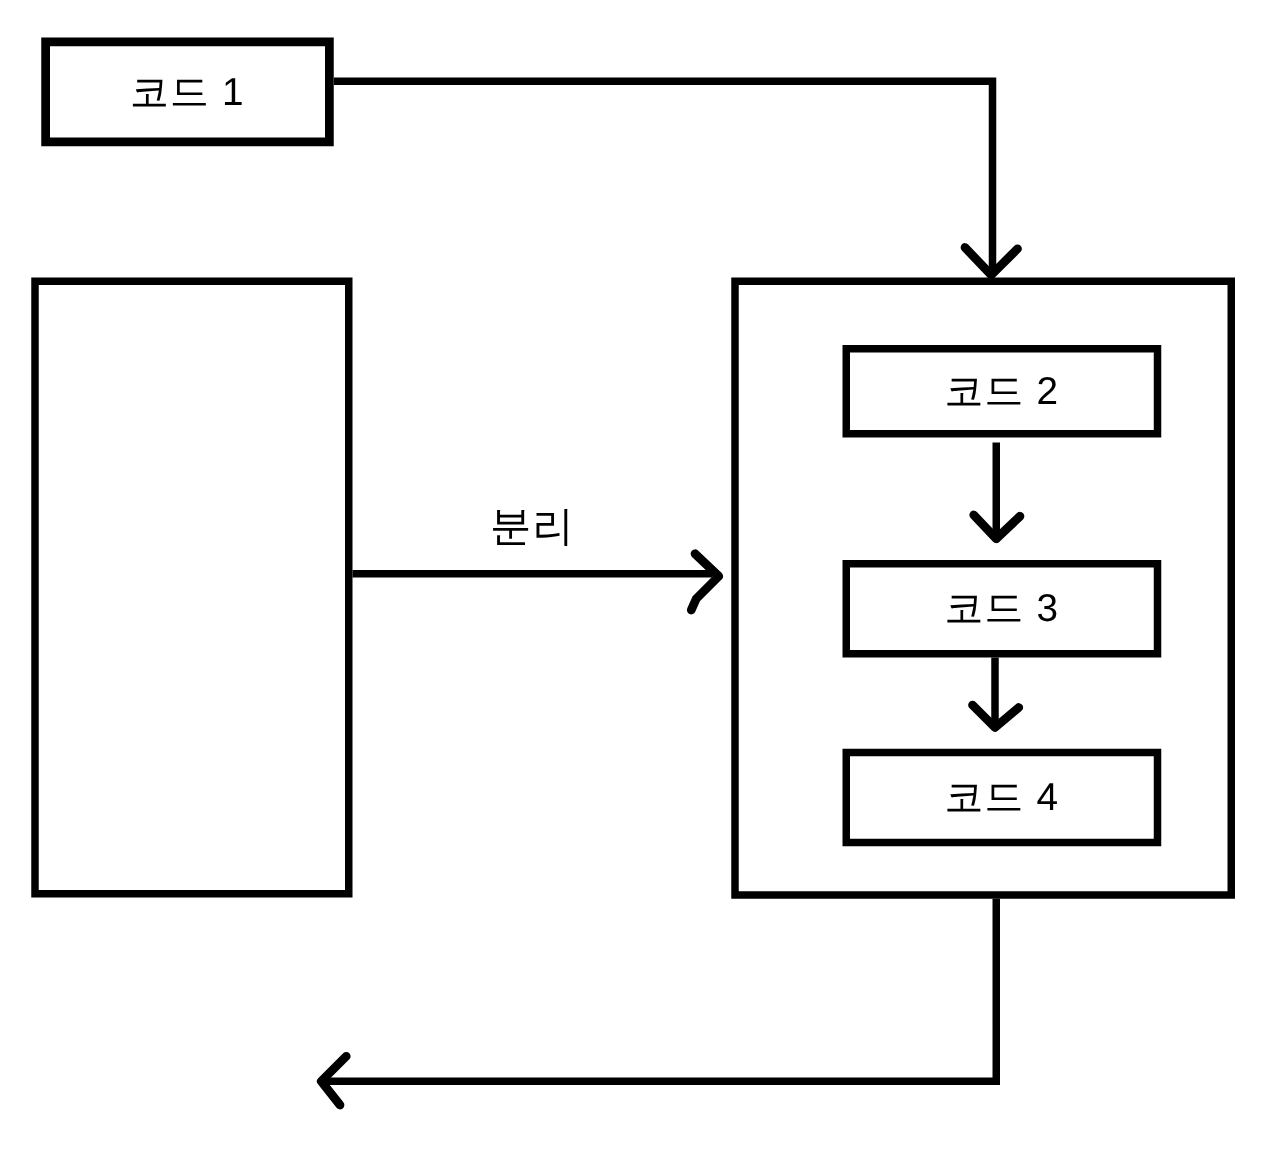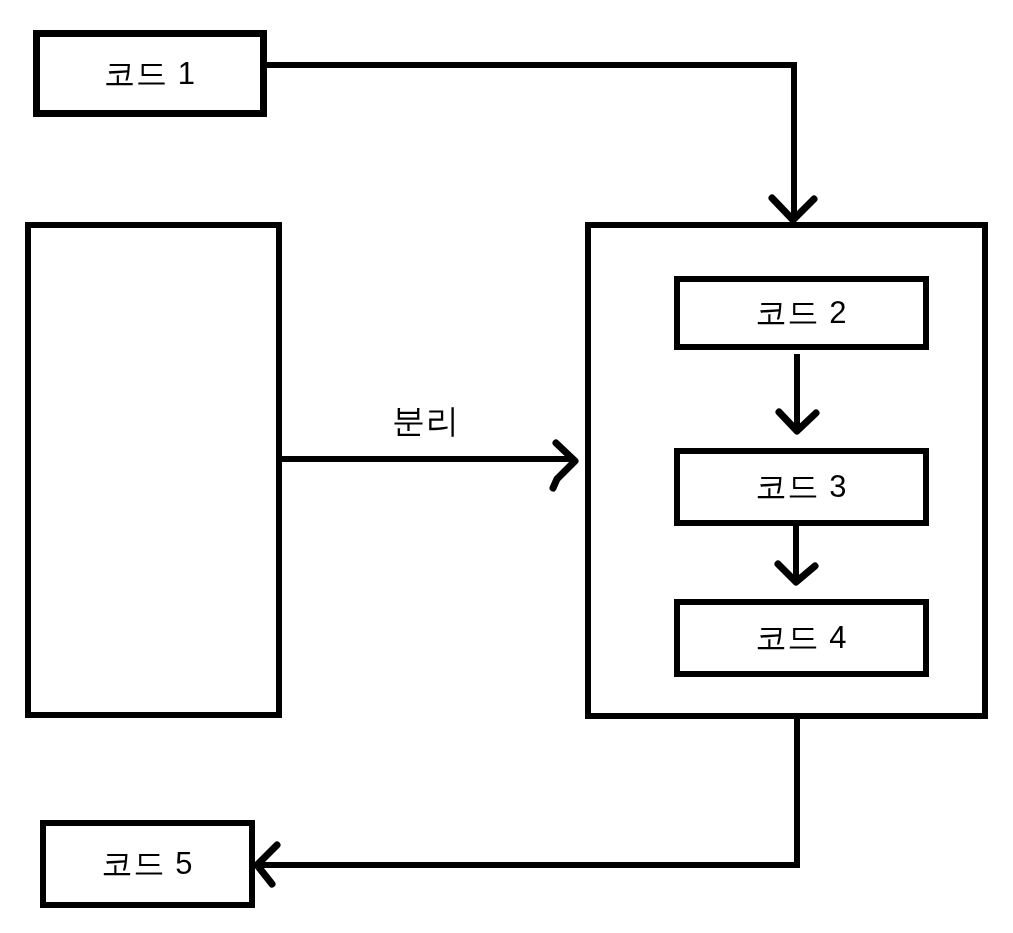--- a/index.html
+++ b/index.html
@@ -90,17 +90,14 @@
   <div class="box box-code2">
     <span>코드 2</span>
   </div>
   <div class="box box-code3">
     <span>코드 3</span>
   </div>
   <div class="box box-code4">
     <span>코드 4</span>
   </div>
 
-  <div class="box box-code5">
-    <span>코드 5</span>
-  </div>
 
 </div>
 
 </body></html>

